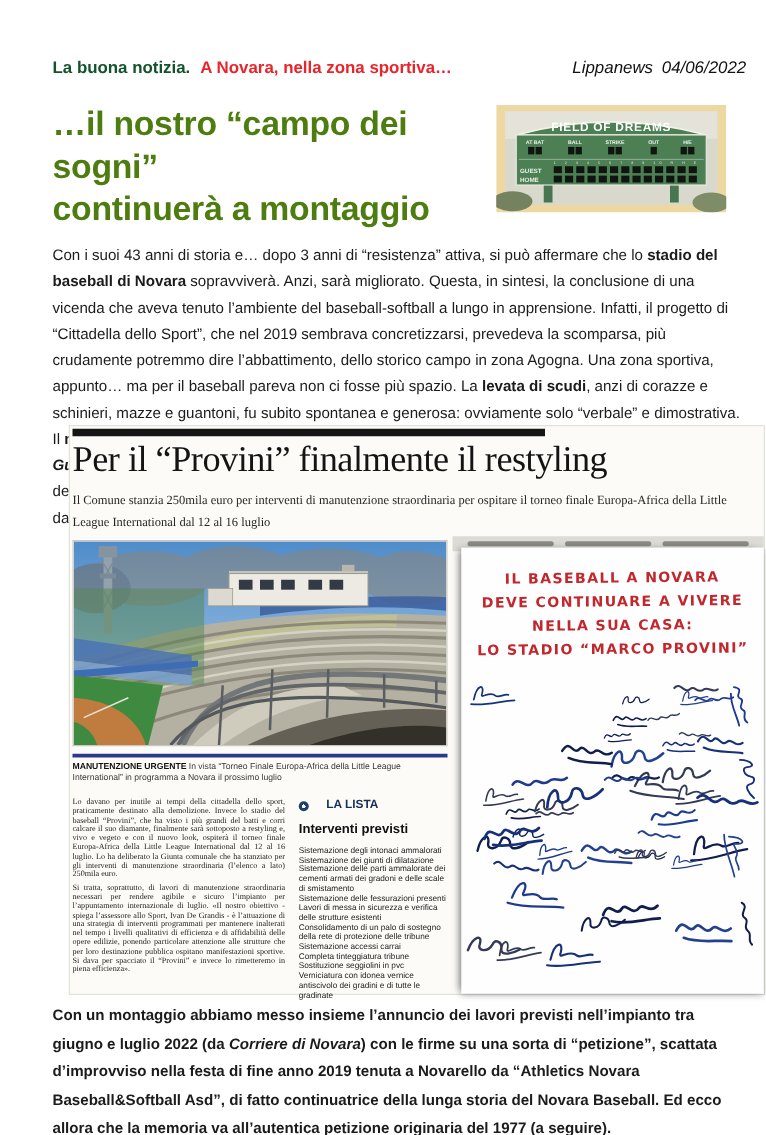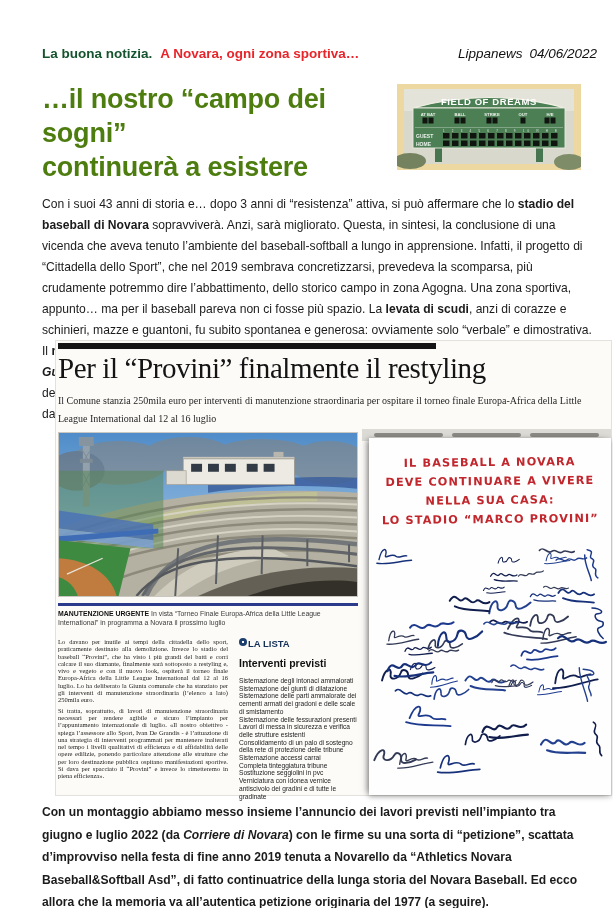--- a/index.html
+++ b/index.html
@@ -30,21 +30,21 @@
   .clip-photo{position:absolute;left:2px;top:91px;width:300px;height:165px;border:1px solid #c9c7c0;box-sizing:border-box;overflow:hidden;}
   .clip-photo svg{display:block;}
   .caption-rule{position:absolute;left:2px;top:262px;width:300px;height:2.5px;background:#2c3a8c;}
   .clip-caption{position:absolute;left:2px;top:268px;width:300px;font-family:"Liberation Sans",sans-serif;
                 font-size:6.9px;line-height:9px;color:#3a3a3a;}
   .clip-caption b{color:#111;}
   .clip-article{position:absolute;left:2px;top:297px;width:170px;height:144px;overflow:hidden;
                 font-size:6.5px;line-height:7.3px;text-align:justify;color:#222;}
   .clip-article p{margin:0 0 3px;}
   .clip-list{position:absolute;left:183px;top:297px;width:119px;font-family:"Liberation Sans",sans-serif;}
-  .list-header{display:flex;align-items:flex-start;gap:1px;font-size:9.5px;font-weight:bold;color:#15315a;}
+  .list-header{display:flex;align-items:flex-end;gap:14px;font-size:9.5px;font-weight:bold;color:#15315a;}
   .list-icon{width:8px;height:8px;border-radius:50%;flex:0 0 8px;
              background:radial-gradient(circle at 50% 50%, #fff 0 1.4px, #1c3f6e 1.5px);}
   .list-title{margin-top:8px;font-size:10.5px;font-weight:bold;color:#111;}
   .list-items{margin-top:8px;font-size:6.6px;line-height:7.7px;color:#222;}
 
   
   .smudge-strip{position:absolute;left:306px;top:88px;width:249px;height:12px;background:#dcdbd6;
                 display:flex;gap:9px;align-items:center;padding:0 12px;box-sizing:border-box;}
   .smudge-strip i{display:block;height:4px;background:#8b8a84;border-radius:2px;flex:1;}
   .petition{position:absolute;left:313px;top:97px;width:242px;height:357px;background:#fefefe;
@@ -57,21 +57,21 @@
   
   .outro{position:absolute;left:42px;top:801px;width:557px;margin:0;font-size:12.1px;line-height:22.5px;
          font-weight:bold;color:#1b1b1b;}
 </style>
 </head>
 <body>
 
 <div class="page">
 
   <div class="kicker">
-    <span class="kicker-blue">La buona notizia.</span><span class="kicker-red">A Novara, ogni zona sportiva…</span>
+    <span class="kicker-blue">La buona notizia.</span><span class="kicker-red">A Novara, nella zona sportiva…</span>
   </div>
   <div class="masthead">
     <span>Lippanews</span><span class="date">04/06/2022</span>
   </div>
 
   <div class="main-flow">
     <div class="scoreboard-figure">
       <svg viewBox="0 0 184 86" width="184" height="86">
         <rect width="184" height="86" fill="#eed8a2"></rect>
         <rect x="7" y="5" width="170" height="75" fill="#d9d8cd"></rect>
@@ -128,21 +128,21 @@
             <rect x="118" y="56.5" width="6.5" height="5.5" fill="#11150f"></rect>
             <rect x="127" y="56.5" width="6.5" height="5.5" fill="#11150f"></rect>
             <rect x="136" y="56.5" width="6.5" height="5.5" fill="#11150f"></rect>
             <rect x="145" y="56.5" width="6.5" height="5.5" fill="#11150f"></rect>
             <rect x="154" y="56.5" width="6.5" height="5.5" fill="#11150f"></rect>
           </g>
       </svg>
     </div>
     <h1 class="headline">
       <span>…il nostro “campo dei sogni”</span><br>
-      <span>continuerà a esistere</span>
+      <span>continuerà a montaggio</span>
     </h1>
     <p class="intro"><span>Con i suoi 43 anni di storia e… dopo 3 anni di “resistenza” attiva, si può affermare che lo </span><span class="b">stadio del baseball di Novara</span><span> sopravviverà. Anzi, sarà migliorato. Questa, in sintesi, la conclusione di una vicenda che aveva tenuto l’ambiente del baseball-softball a lungo in apprensione. Infatti, il progetto di “Cittadella dello Sport”, che nel 2019 sembrava concretizzarsi, prevedeva la scomparsa, più crudamente potremmo dire l’abbattimento, dello storico campo in zona Agogna. Una zona sportiva, appunto… ma per il baseball pareva non ci fosse più spazio. La </span><span class="b">levata di scudi</span><span>, anzi di corazze e schinieri, mazze e guantoni, fu subito spontanea e generosa: ovviamente solo “verbale” e dimostrativa. Il </span><span class="b">movimento dei giovani e dei dirigenti del “batti e corri” novarese</span><span>, con l’indomito </span><span class="b i">Beppe Guilizzoni</span><span> alla testa, non mancò mai di far sentire la propria voce in ogni circostanza. Né i ragazzi dell’</span><span class="b">Athletics Novara</span><span> guidati da </span><span class="b i">Pippo Spataro</span><span> potevano credere all’ipotesi di essere a breve sfrattati dallo loro “casa”. </span><span class="b u">Ma ora la svolta decisiva.</span></p>
   </div>
 
   <div class="clipping">
     <div class="clip-bar"></div>
     <div class="clip-headline">Per il “Provini” finalmente il restyling</div>
     <div class="clip-subhead">Il Comune stanzia 250mila euro per interventi di manutenzione straordinaria per ospitare il torneo finale Europa-Africa della Little League International dal 12 al 16 luglio</div>
 
     <div class="clip-photo">

